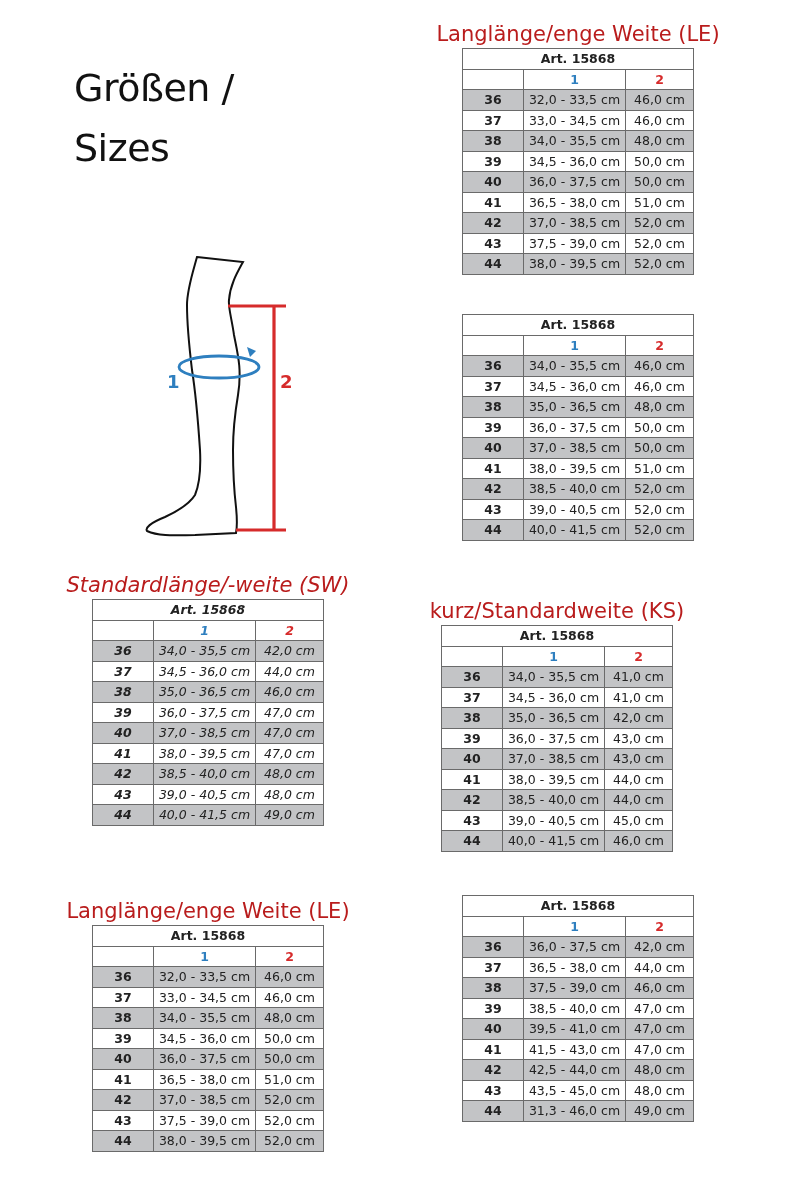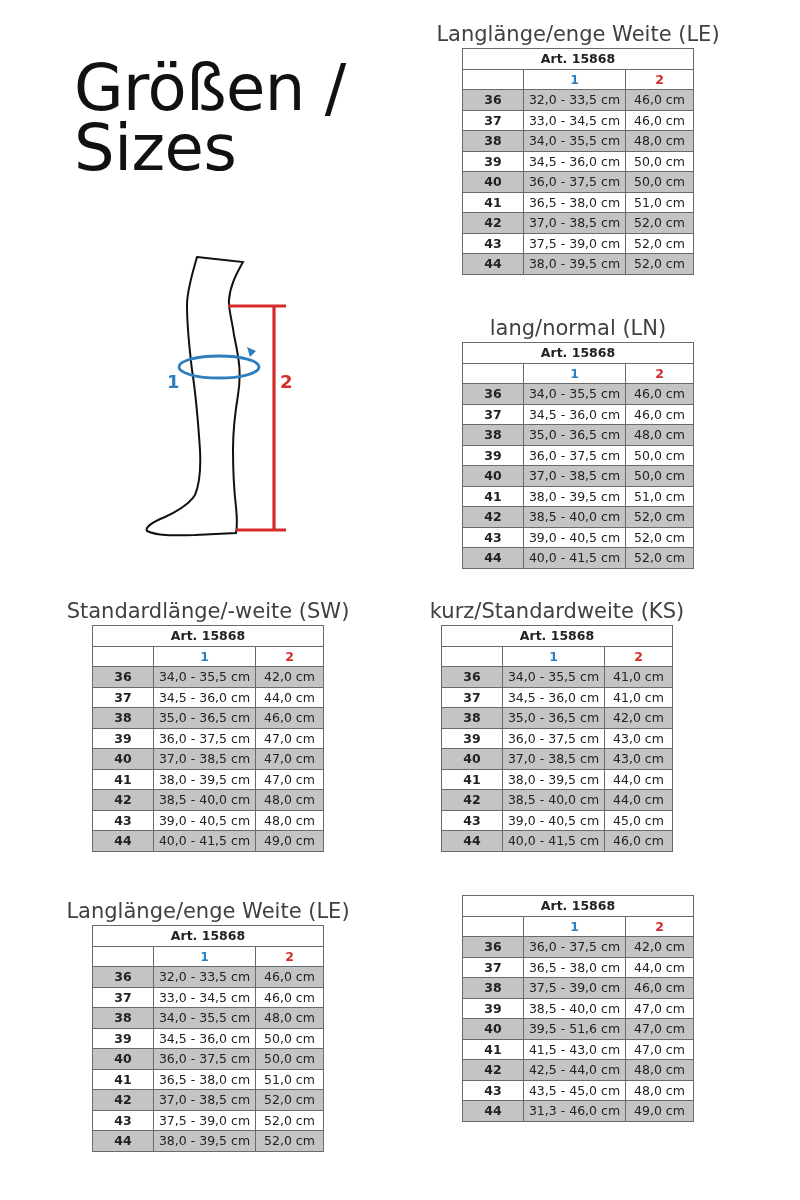--- a/index.html
+++ b/index.html
@@ -1,22 +1,22 @@
 <!DOCTYPE html>
 <html><head>
 <meta charset="utf-8">
 <style>
   html, body { margin:0; padding:0; background:#ffffff; }
   body { width:800px; height:1200px; position:relative; overflow:hidden;
          font-family:"Liberation Sans", "DejaVu Sans", sans-serif; color:#222; }
-  .page-title { position:absolute; left:74px; top:58px; font-size:64px; line-height:60px;
+  .page-title { position:absolute; left:74px; top:58px; font-size:38px; line-height:60px;
                 color:#111; font-family:"DejaVu Sans", sans-serif; letter-spacing:-0.5px; }
   .page-title span { display:block; }
   .block { position:absolute; }
-  .block-title { font-family:"DejaVu Sans", sans-serif; font-size:21px; color:#404040;
+  .block-title { font-family:"DejaVu Sans", sans-serif; font-size:21px; color:#b91c1c;
                  text-align:center; white-space:nowrap; line-height:28px; }
   table.size { border-collapse:collapse; margin:0 auto; font-family:"DejaVu Sans", sans-serif;
                font-size:12.5px; color:#222; }
   table.size td { border:1.5px solid #6a6a6a; height:19.5px; padding:0; text-align:center; }
   table.size td.art { font-weight:bold; font-size:12.5px; }
   table.size td.c1 { color:#2e7fbf; font-weight:bold; }
   table.size td.c2 { color:#d62b2b; font-weight:bold; }
   table.size td.size-cell { font-weight:bold; width:60px; }
   table.size td.m1 { width:101px; }
   table.size td.m2 { width:67px; }
@@ -105,21 +105,20 @@
         <tr class="shade">
           <td class="size-cell">44</td>
           <td class="m1">38,0 - 39,5 cm</td>
           <td class="m2">52,0 cm</td>
         </tr>
       </tbody>
     </table>
 </div>
 
 <div class="block" style="left:420px; top:314px; width:316px;">
-  <div class="block-title">lang/normal (LN)</div>
   <table class="size">
       <tbody>
         <tr>
           <td colspan="3" class="art">Art. 15868</td>
         </tr>
         <tr>
           <td class="size-cell"></td>
           <td class="c1 m1">1</td>
           <td class="c2 m2">2</td>
         </tr>
@@ -165,21 +164,21 @@
         </tr>
         <tr class="shade">
           <td class="size-cell">44</td>
           <td class="m1">40,0 - 41,5 cm</td>
           <td class="m2">52,0 cm</td>
         </tr>
       </tbody>
     </table>
 </div>
 
-<div class="block" style="left:50px; top:597px; width:316px;">
+<div class="block" style="left:50px; top:571px; width:316px;font-style:italic;">
   <div class="block-title">Standardlänge/-weite (SW)</div>
   <table class="size">
       <tbody>
         <tr>
           <td colspan="3" class="art">Art. 15868</td>
         </tr>
         <tr>
           <td class="size-cell"></td>
           <td class="c1 m1">1</td>
           <td class="c2 m2">2</td>
@@ -381,21 +380,21 @@
           <td class="m1">37,5 - 39,0 cm</td>
           <td class="m2">46,0 cm</td>
         </tr>
         <tr class="">
           <td class="size-cell">39</td>
           <td class="m1">38,5 - 40,0 cm</td>
           <td class="m2">47,0 cm</td>
         </tr>
         <tr class="shade">
           <td class="size-cell">40</td>
-          <td class="m1">39,5 - 51,6 cm</td>
+          <td class="m1">39,5 - 41,0 cm</td>
           <td class="m2">47,0 cm</td>
         </tr>
         <tr class="">
           <td class="size-cell">41</td>
           <td class="m1">41,5 - 43,0 cm</td>
           <td class="m2">47,0 cm</td>
         </tr>
         <tr class="shade">
           <td class="size-cell">42</td>
           <td class="m1">42,5 - 44,0 cm</td>

